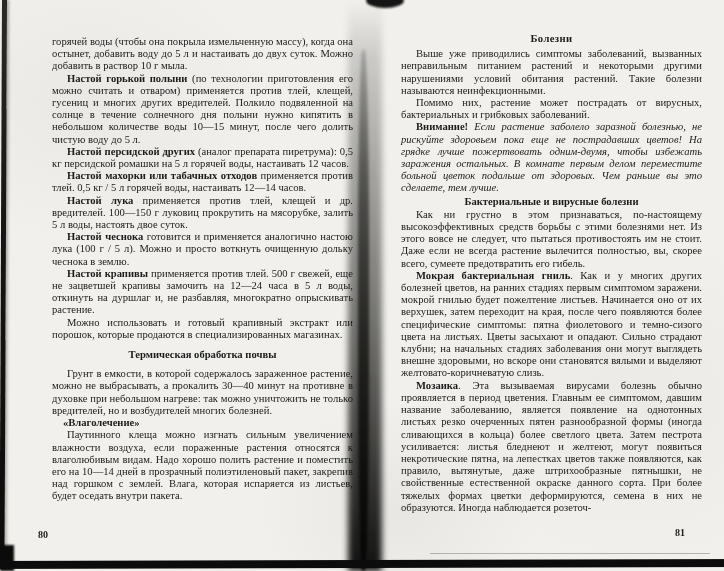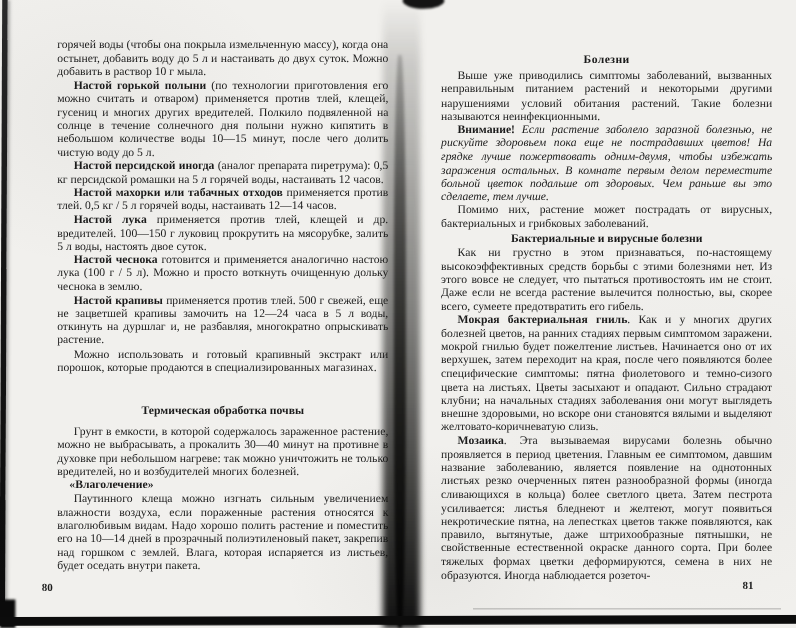--- a/index.html
+++ b/index.html
@@ -64,53 +64,53 @@
   
   .col{position:absolute;width:301px;font-size:10.6px;line-height:12.2px;text-align:justify;}
   .col-left{left:52px;top:36px;}
   .col-right{left:401px;top:33px;}
   p{margin:0;padding:0;}
   .para{text-indent:15px;}
   .noindent{text-indent:0;}
   .lead{font-weight:bold;}
   .ital{font-style:italic;}
   .h-center{text-align:center;font-weight:bold;text-indent:0;}
-  .h-soil{margin:27px 0 7px;}
-  .h-chapter{margin:16px 0 3px;letter-spacing:0.4px;}
+  .h-soil{margin:8px 0 7px;}
+  .h-chapter{margin:0 0 3px;letter-spacing:0.4px;}
   .h-bact{margin:1px 0 1px;}
   .sub-bold{font-weight:bold;text-indent:11px;}
   .pagenum{position:absolute;font-size:10px;font-weight:bold;}
   .pn-left{left:38px;top:529px;}
   .pn-right{left:675px;top:527px;}
 </style>
 </head>
 <body>
 
 <div class="paper-texture"></div>
 
 <div class="col col-left">
   <p class="para noindent"><span>горячей воды (чтобы она покрыла измельченную массу), когда она остынет, добавить воду до 5 л и настаивать до двух суток. Можно добавить в раствор 10 г мыла.</span></p>
   <p class="para"><span class="lead">Настой горькой полыни</span><span> (по технологии приготовления его можно считать и отваром) применяется против тлей, клещей, гусениц и многих других вредителей. Полкило подвяленной на солнце в течение солнечного дня полыни нужно кипятить в небольшом количестве воды 10—15 минут, после чего долить чистую воду до 5 л.</span></p>
-  <p class="para"><span class="lead">Настой персидской иногда</span><span> (аналог препарата пиретрума): 0,5 кг персидской ромашки на 5 л горячей воды, настаивать 12 часов.</span></p>
+  <p class="para"><span class="lead">Настой персидской других</span><span> (аналог препарата пиретрума): 0,5 кг персидской ромашки на 5 л горячей воды, настаивать 12 часов.</span></p>
   <p class="para"><span class="lead">Настой махорки или табачных отходов</span><span> применяется против тлей. 0,5 кг / 5 л горячей воды, настаивать 12—14 часов.</span></p>
   <p class="para"><span class="lead">Настой лука</span><span> применяется против тлей, клещей и др. вредителей. 100—150 г луковиц прокрутить на мясорубке, залить 5 л воды, настоять двое суток.</span></p>
   <p class="para"><span class="lead">Настой чеснока</span><span> готовится и применяется аналогично настою лука (100 г / 5 л). Можно и просто воткнуть очищенную дольку чеснока в землю.</span></p>
   <p class="para"><span class="lead">Настой крапивы</span><span> применяется против тлей. 500 г свежей, еще не зацветшей крапивы замочить на 12—24 часа в 5 л воды, откинуть на дуршлаг и, не разбавляя, многократно опрыскивать растение.</span></p>
   <p class="para"><span>Можно использовать и готовый крапивный экстракт или порошок, которые продаются в специализированных магазинах.</span></p>
   <p class="h-center h-soil">Термическая обработка почвы</p>
   <p class="para"><span>Грунт в емкости, в которой содержалось зараженное растение, можно не выбрасывать, а прокалить 30—40 минут на противне в духовке при небольшом нагреве: так можно уничтожить не только вредителей, но и возбудителей многих болезней.</span></p>
   <p class="sub-bold">«Влаголечение»</p>
   <p class="para"><span>Паутинного клеща можно изгнать сильным увеличением влажности воздуха, если пораженные растения относятся к влаголюбивым видам. Надо хорошо полить растение и поместить его на 10—14 дней в прозрачный полиэтиленовый пакет, закрепив над горшком с землей. Влага, которая испаряется из листьев, будет оседать внутри пакета.</span></p>
 </div>
 
 <div class="col col-right">
   <p class="h-center h-chapter">Болезни</p>
   <p class="para"><span>Выше уже приводились симптомы заболеваний, вызванных неправильным питанием растений и некоторыми другими нарушениями условий обитания растений. Такие болезни называются неинфекционными.</span></p>
+  <p class="para"><span>Помимо них, растение может пострадать от вирусных, бактериальных и грибковых заболеваний.</span></p>
   <p class="para"><span class="lead">Внимание!</span><span class="ital"> Если растение заболело заразной болезнью, не рискуйте здоровьем пока еще не пострадавших цветов! На грядке лучше пожертвовать одним-двумя, чтобы избежать заражения остальных. В комнате первым делом переместите больной цветок подальше от здоровых. Чем раньше вы это сделаете, тем лучше.</span></p>
-  <p class="para"><span>Помимо них, растение может пострадать от вирусных, бактериальных и грибковых заболеваний.</span></p>
   <p class="h-center h-bact">Бактериальные и вирусные болезни</p>
   <p class="para"><span>Как ни грустно в этом признаваться, по-настоящему высокоэффективных средств борьбы с этими болезнями нет. Из этого вовсе не следует, что пытаться противостоять им не стоит. Даже если не всегда растение вылечится полностью, вы, скорее всего, сумеете предотвратить его гибель.</span></p>
   <p class="para"><span class="lead">Мокрая бактериальная гниль</span><span>. Как и у многих других болезней цветов, на ранних стадиях первым симптомом заражени. мокрой гнилью будет пожелтение листьев. Начинается оно от их верхушек, затем переходит на края, после чего появляются более специфические симптомы: пятна фиолетового и темно-сизого цвета на листьях. Цветы засыхают и опадают. Сильно страдают клубни; на начальных стадиях заболевания они могут выглядеть внешне здоровыми, но вскоре они становятся вялыми и выделяют желтовато-коричневатую слизь.</span></p>
   <p class="para"><span class="lead">Мозаика</span><span>. Эта вызываемая вирусами болезнь обычно проявляется в период цветения. Главным ее симптомом, давшим название заболеванию, является появление на однотонных листьях резко очерченных пятен разнообразной формы (иногда сливающихся в кольца) более светлого цвета. Затем пестрота усиливается: листья бледнеют и желтеют, могут появиться некротические пятна, на лепестках цветов также появляются, как правило, вытянутые, даже штрихообразные пятнышки, не свойственные естественной окраске данного сорта. При более тяжелых формах цветки деформируются, семена в них не образуются. Иногда наблюдается розеточ-</span></p>
 </div>
 
 <div class="pagenum pn-left">80</div>
 <div class="pagenum pn-right">81</div>
 
 <div class="gutter-shadow"></div>

